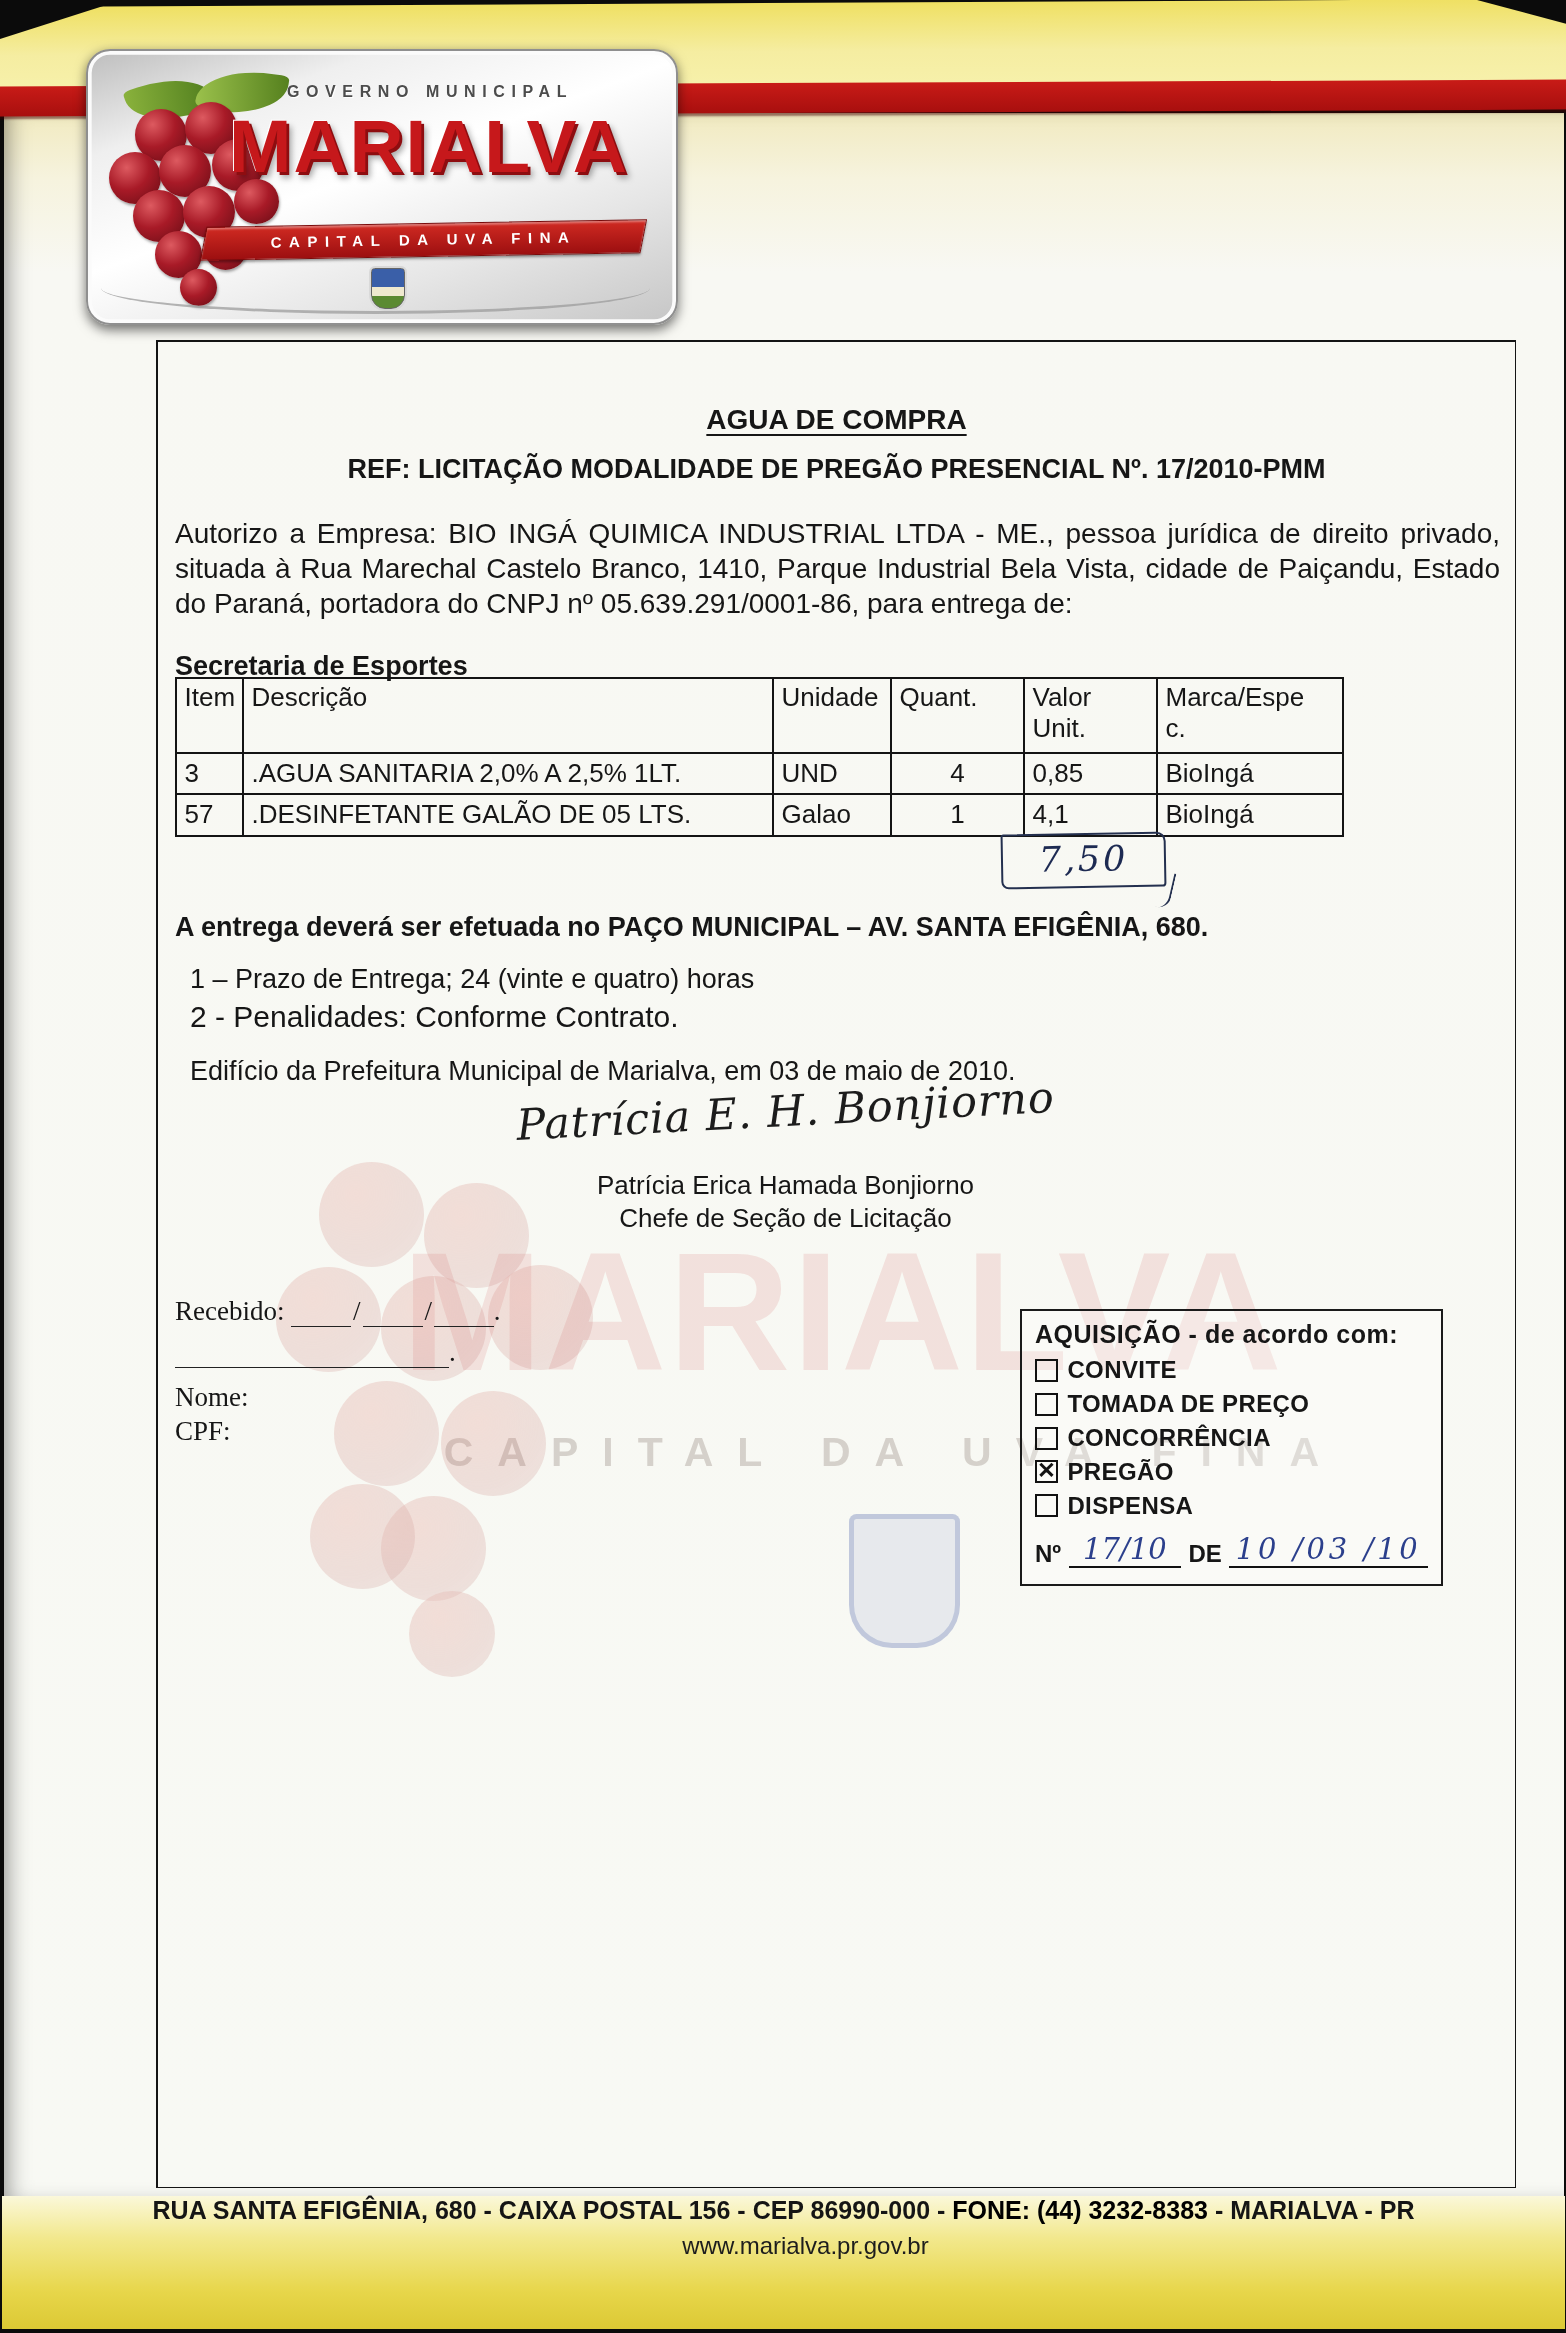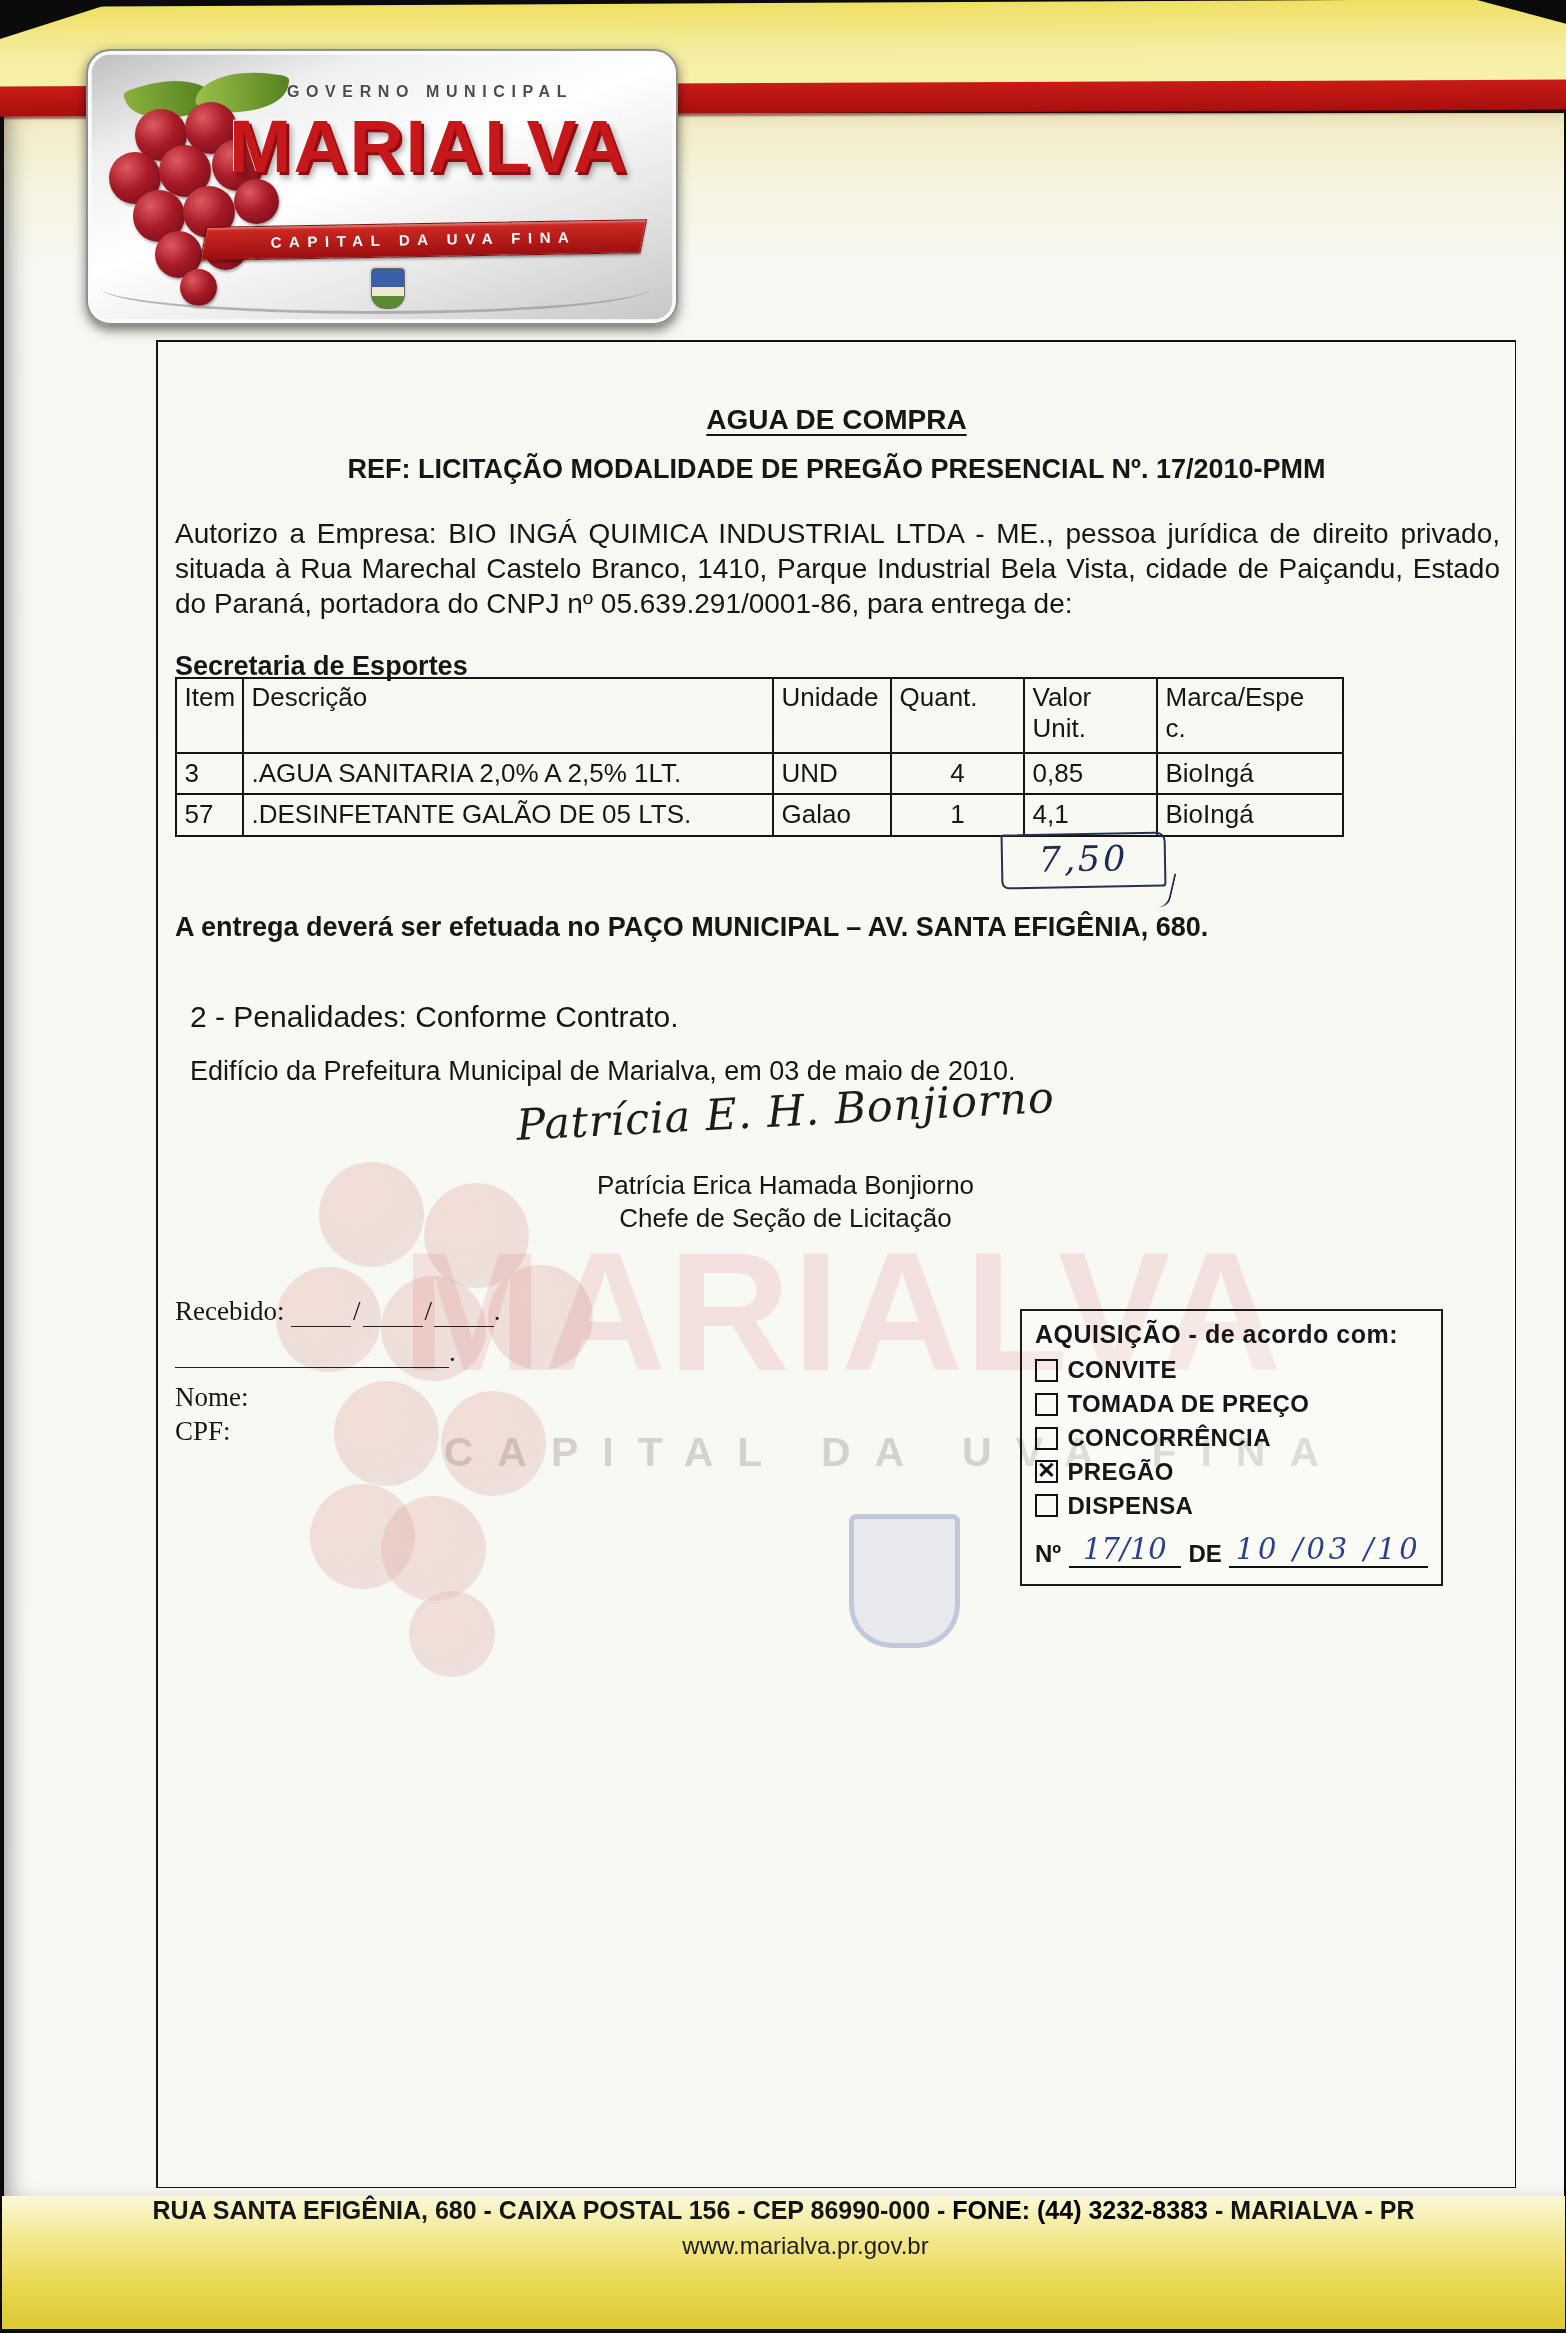--- a/index.html
+++ b/index.html
@@ -255,20 +255,21 @@
         </tr>
       </tbody>
     </table>
 
     <div class="total-box">
       <div class="tv hand">7,50</div>
       <div class="total-tick"></div>
     </div>
 
     <div class="doc-delivery">A entrega deverá ser efetuada no PAÇO MUNICIPAL – AV. SANTA EFIGÊNIA, 680.</div>
+    <div class="doc-term1">1 – Prazo de Entrega; 24 (vinte e quatro) horas</div>
     <div class="doc-term2">2 - Penalidades: Conforme Contrato.</div>
     <div class="doc-place">Edifício da Prefeitura Municipal de Marialva, em 03 de maio de 2010.</div>
 
     <div class="sig-wrap">
       <span class="sig-script hand">Patrícia E. H. Bonjiorno</span>
     </div>
     <div class="signer-name">Patrícia Erica Hamada Bonjiorno</div>
     <div class="signer-title">Chefe de Seção de Licitação</div>
 
     <div class="received serifblock">

